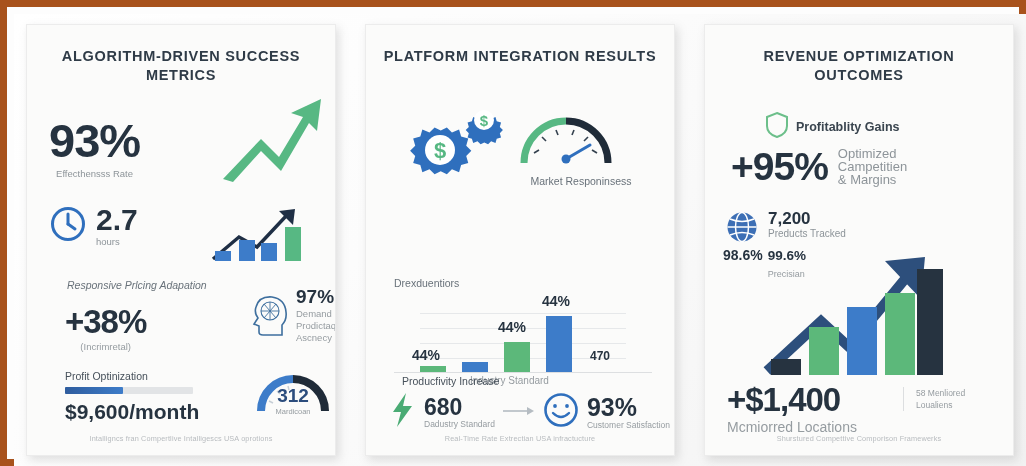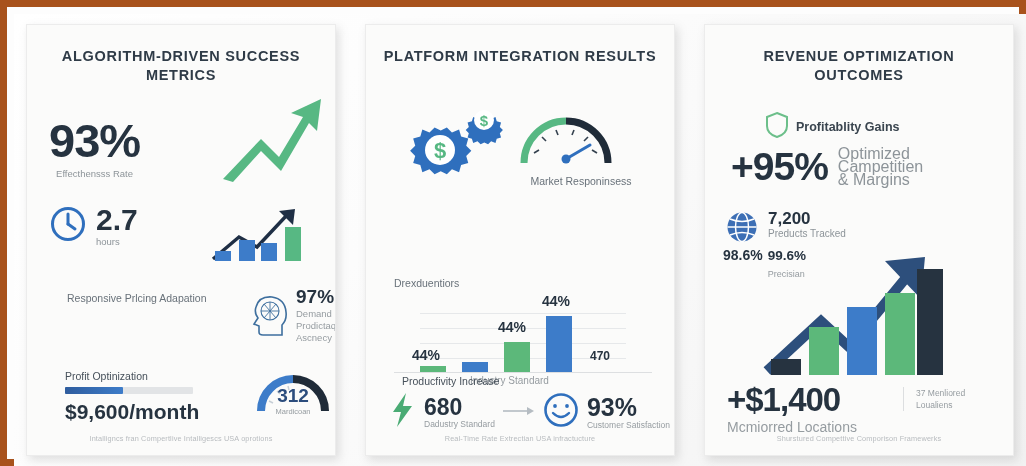--- a/index.html
+++ b/index.html
@@ -61,21 +61,21 @@
   .sub-label { font-size: 9.5px; color: #8d9499; }
   .sec-label { font-size: 10.5px; color: #5c666f; }
   .blur { filter: blur(0.32px); text-align: center; }
   .vblur { filter: blur(0.62px); opacity: .92; }
 
   
   .p1-hero { position: absolute; left: 22px; top: 92px; }
   .p1-arrow { position: absolute; left: 190px; top: 62px; }
   .p1-clock-row { position: absolute; left: 22px; top: 180px; display: flex; align-items: center; gap: 9px; }
   .p1-mini { position: absolute; left: 182px; top: 178px; }
-  .p1-resp { position: absolute; left: 40px; top: 267px; }
+  .p1-resp { position: absolute; left: 40px; top: 254px; font-style: italic; }
   .p1-38 { position: absolute; left: 38px; top: 280px; }
   .p1-brain { position: absolute; left: 222px; top: 262px; display: flex; gap: 7px; align-items: center; }
   .p1-profit { position: absolute; left: 38px; top: 345px; }
   .p1-gauge { position: absolute; left: 228px; top: 338px; }
   .bar-track { width: 128px; height: 7px; background: #e2e4e6; border-radius: 1px; margin: 5px 0 7px; }
   .bar-fill { height: 100%; width: 45%; background: linear-gradient(90deg,#2f5d9e,#3d7cc9); border-radius: 1px; }
 
   
   .p2-gears { position: absolute; left: 42px; top: 75px; }
   .p2-gauge { position: absolute; left: 152px; top: 84px; }
@@ -140,20 +140,24 @@
         <path d="M70 8 L86 6 L84 22 Z" fill="#1f2f45"></path>
         <rect x="6" y="48" width="16" height="10" fill="#3d7cc9"></rect>
         <rect x="30" y="37" width="16" height="21" fill="#3d7cc9"></rect>
         <rect x="52" y="40" width="16" height="18" fill="#3d7cc9"></rect>
         <rect x="76" y="24" width="16" height="34" fill="#57b883"></rect>
       </svg>
     </div>
 
     <div class="p1-resp sec-label vblur">Responsive Prlcing Adapation</div>
 
+    <div class="p1-38">
+      <div class="big-num" style="font-size:33px">+38%</div>
+      <div class="sub-label vblur" style="margin-top:3px;text-align:center">(Incrimretal)</div>
+    </div>
 
     <div class="p1-brain">
       <span>
         <svg width="40" height="46" viewBox="0 0 40 46">
           <path d="M33 44 L33 34 Q38 29 37 21 Q36 8 23 6 Q10 5 7 16 Q5 22 9 27 L5 33 L10 35 L10 41 Q10 44 14 44 Z" fill="none" stroke="#3e6f9e" stroke-width="1.6"></path>
           <circle cx="21" cy="20" r="9" fill="none" stroke="#3e6f9e" stroke-width="1.1"></circle>
           <path d="M12 20 h18 M21 11 v18 M15 13 l12 14 M27 13 l-12 14" stroke="#3e6f9e" stroke-width="0.9" fill="none"></path>
         </svg>
       </span>
       <div>
@@ -294,21 +298,21 @@
       <span>
         <svg width="24" height="28" viewBox="0 0 24 28">
           <path d="M12 2 L22 6 V15 Q22 23 12 26 Q2 23 2 15 V6 Z" fill="none" stroke="#6cbf8a" stroke-width="2"></path>
         </svg>
       </span>
       <span style="font-size:12.5px;font-weight:bold;color:#3a454f" class="blur">Profitablity Gains</span>
     </div>
 
     <div class="p3-95">
       <span class="big-num" style="font-size:39px">+95%</span>
-      <span class="sub-label" style="white-space:pre-line;line-height:13px;font-size:16px">Optimized
+      <span class="sub-label" style="white-space:pre-line;line-height:13px;font-size:13px">Optimized
 Campetitien
 &amp; Margins</span>
     </div>
 
     <div class="p3-globe">
       <span>
         <svg width="34" height="34" viewBox="0 0 34 34">
           <circle cx="17" cy="17" r="14.5" fill="#3d6fb5"></circle>
           <g stroke="#ffffff" stroke-width="1.5" fill="none">
             <ellipse cx="17" cy="17" rx="6.5" ry="14.5"></ellipse>
@@ -343,21 +347,21 @@
         <rect x="160" y="26" width="26" height="106" fill="#263340"></rect>
       </svg>
     </div>
 
     <div class="p3-1400">
       <div class="big-num" style="font-size:33px">+$1,400</div>
       <div class="sub-label vblur" style="margin-top:3px;text-align:center;font-size:14px">Mcmiorred Locations</div>
     </div>
 
     <div class="p3-side">
-      <div class="sub-label vblur" style="font-size:8.5px;line-height:12px">37 Menliored</div>
+      <div class="sub-label vblur" style="font-size:8.5px;line-height:12px">58 Menliored</div>
       <div class="sub-label vblur" style="font-size:8.5px;line-height:12px">Loualiens</div>
     </div>
 
     <div class="footnote vblur">Shurstured Compettive Comporison Framewerks</div>
   </div>
 
 </div>
 </div>
 
 </body></html>

